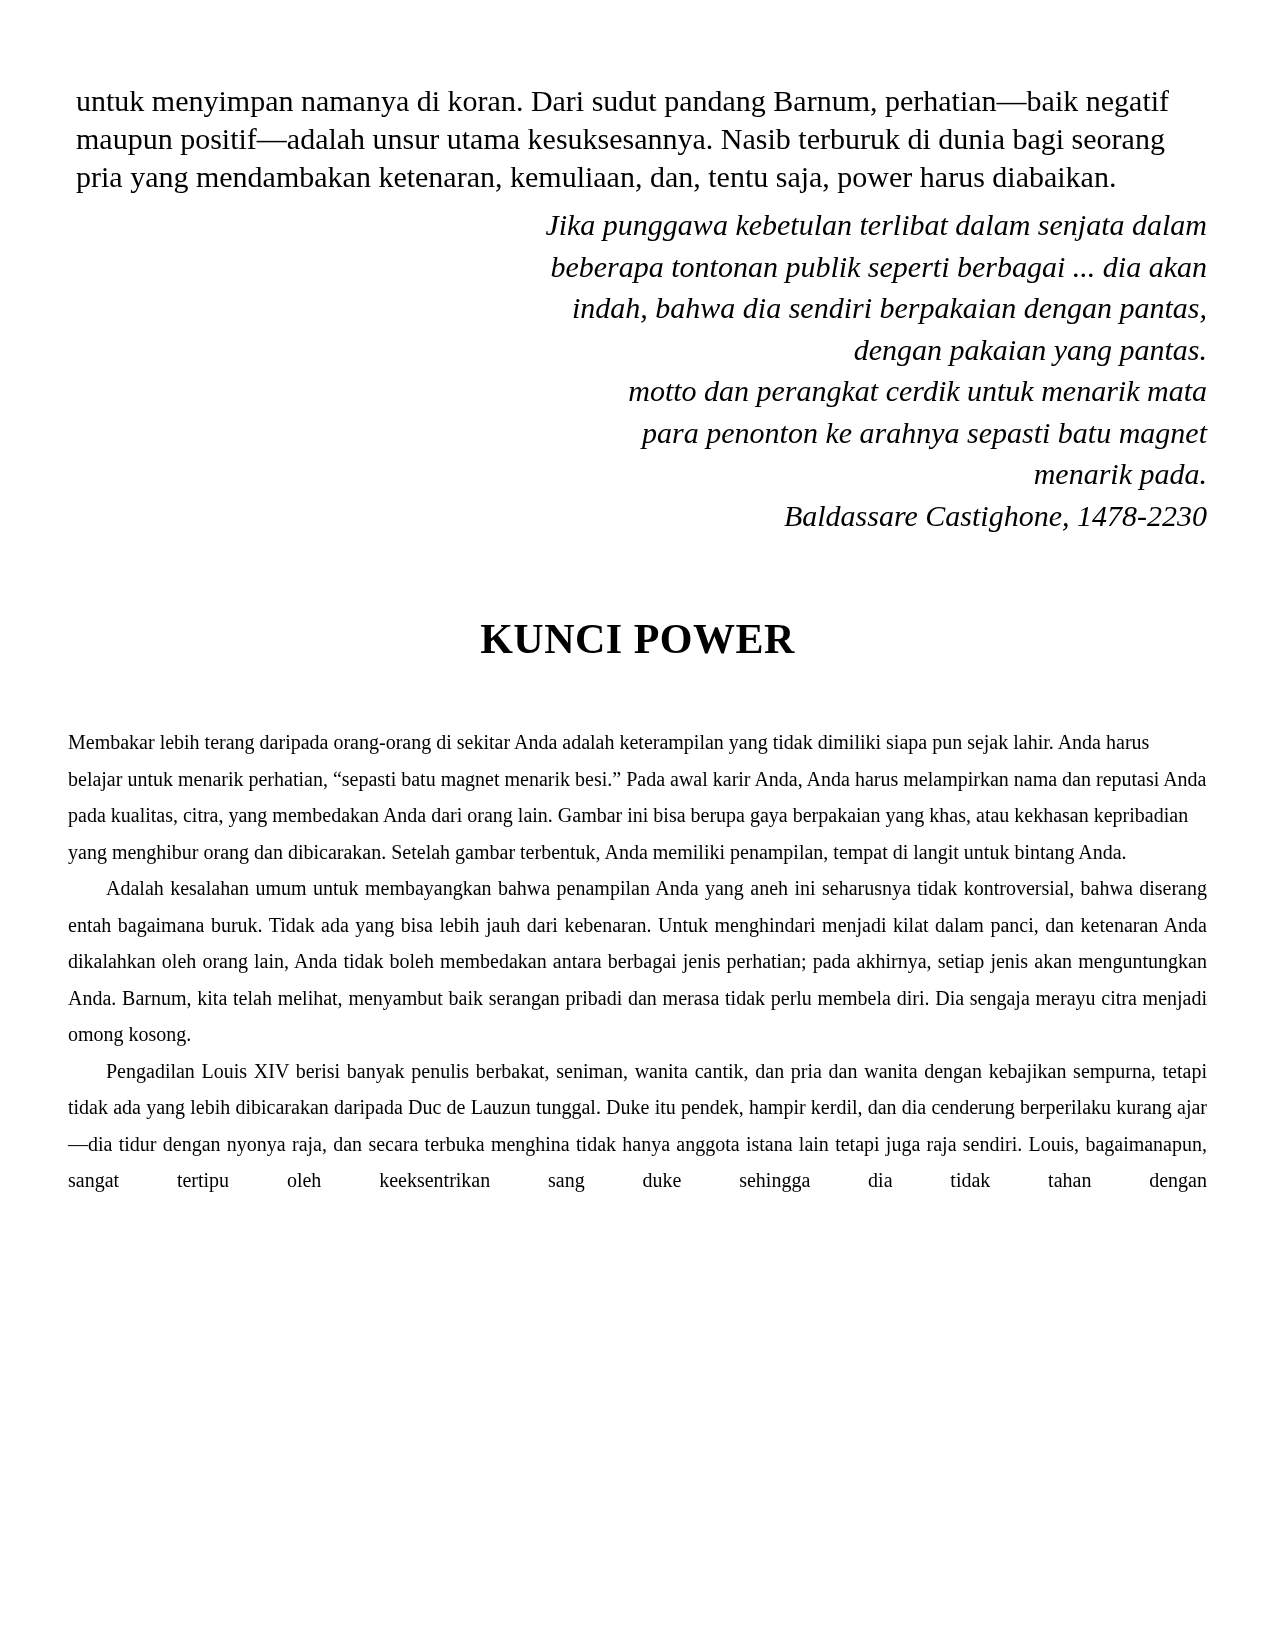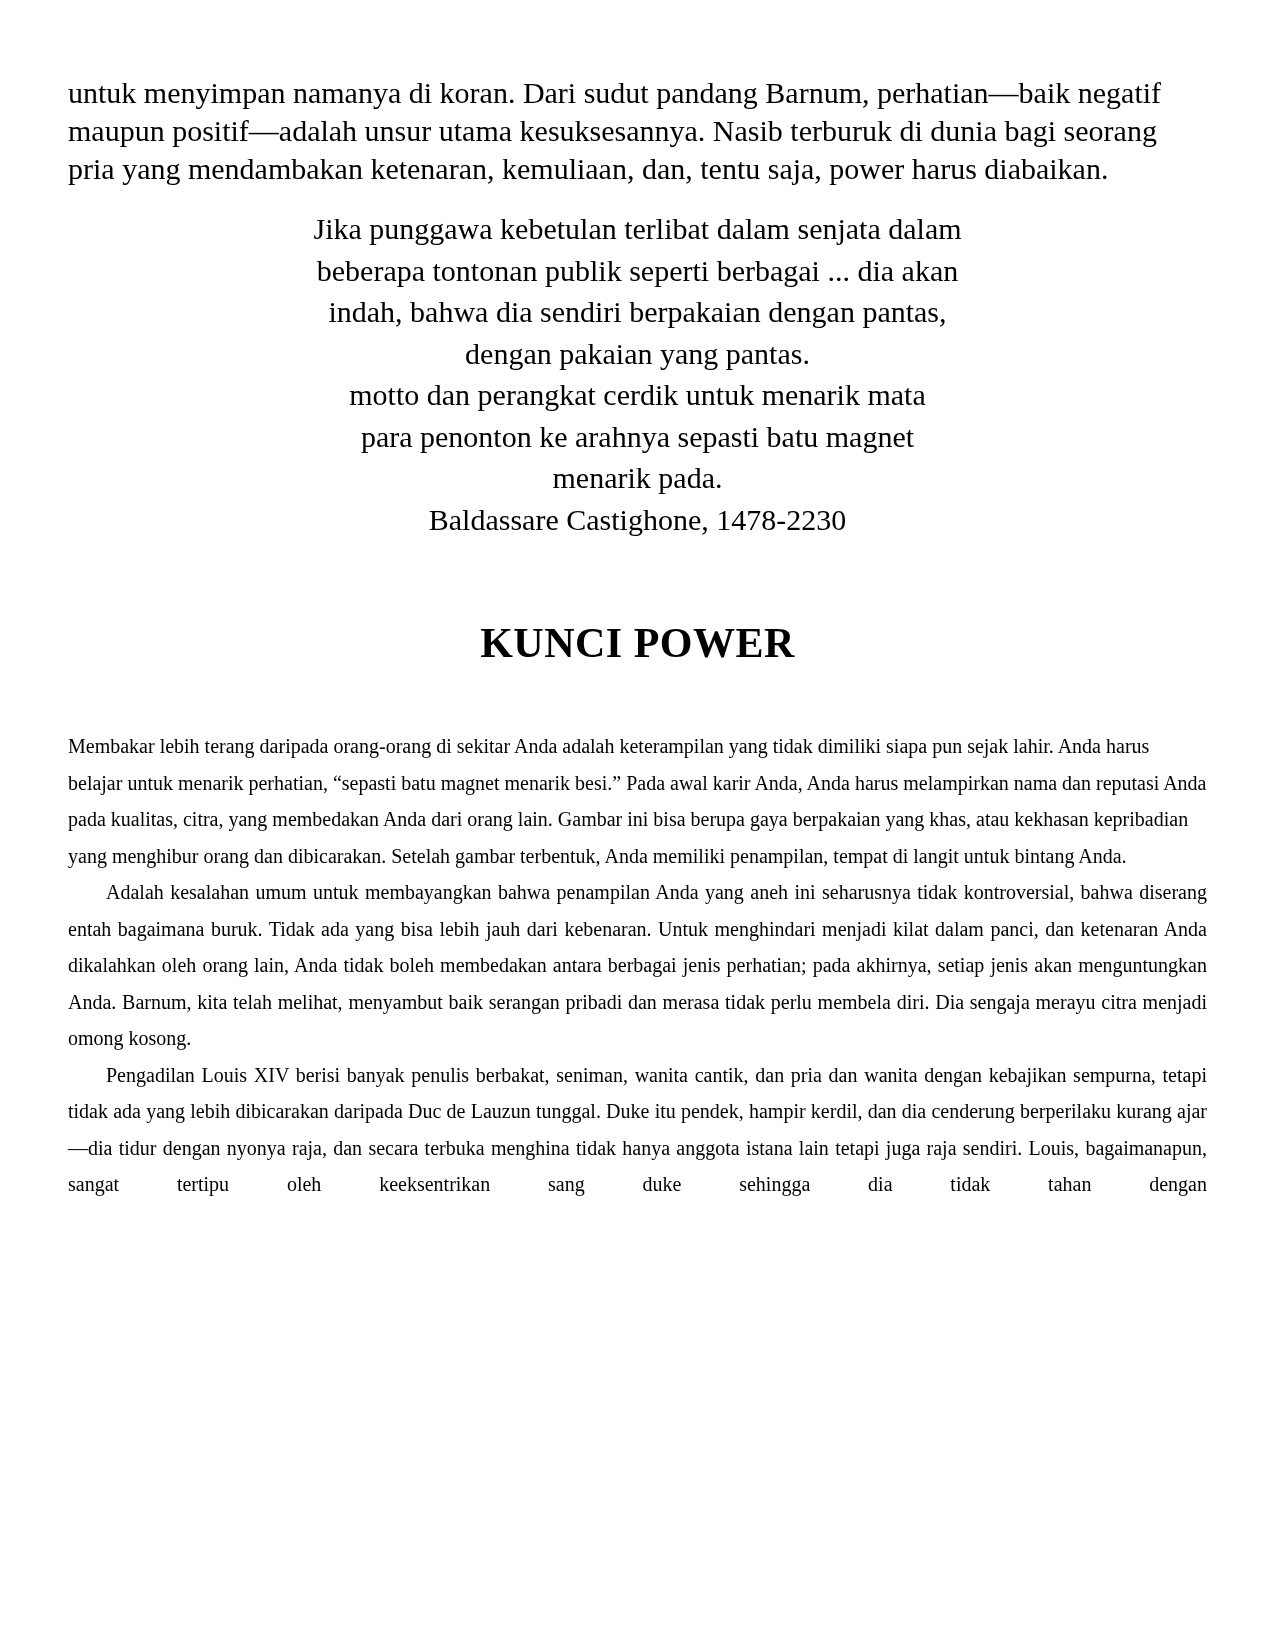--- a/index.html
+++ b/index.html
@@ -20,27 +20,28 @@
     position: absolute;
     left: 68px;
     top: 0;
     width: 1139px;
     padding-top: 74px;
   }
   .intro-para {
     font-size: 30px;
     line-height: 38px;
     text-align: left;
-    margin: 0;
+    margin: 8px;
   }
   .quote-block {
-    margin-top: 20px;
+    margin-top: 8px;
+    font-style: italic;
     font-size: 30px;
     line-height: 41.5px;
-    text-align: center;
+    text-align: right;
   }
   .quote-line, .quote-attribution {
     white-space: nowrap;
   }
   .section-heading {
     margin-top: 80px;
     font-size: 42px;
     line-height: 46px;
     font-weight: bold;
     text-align: center;

